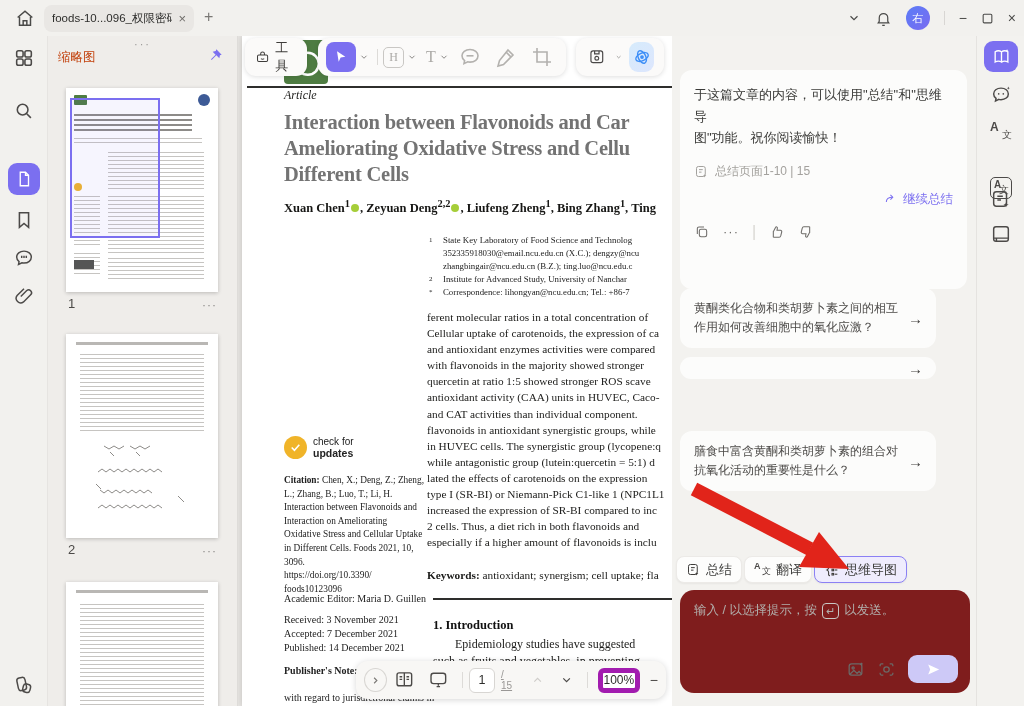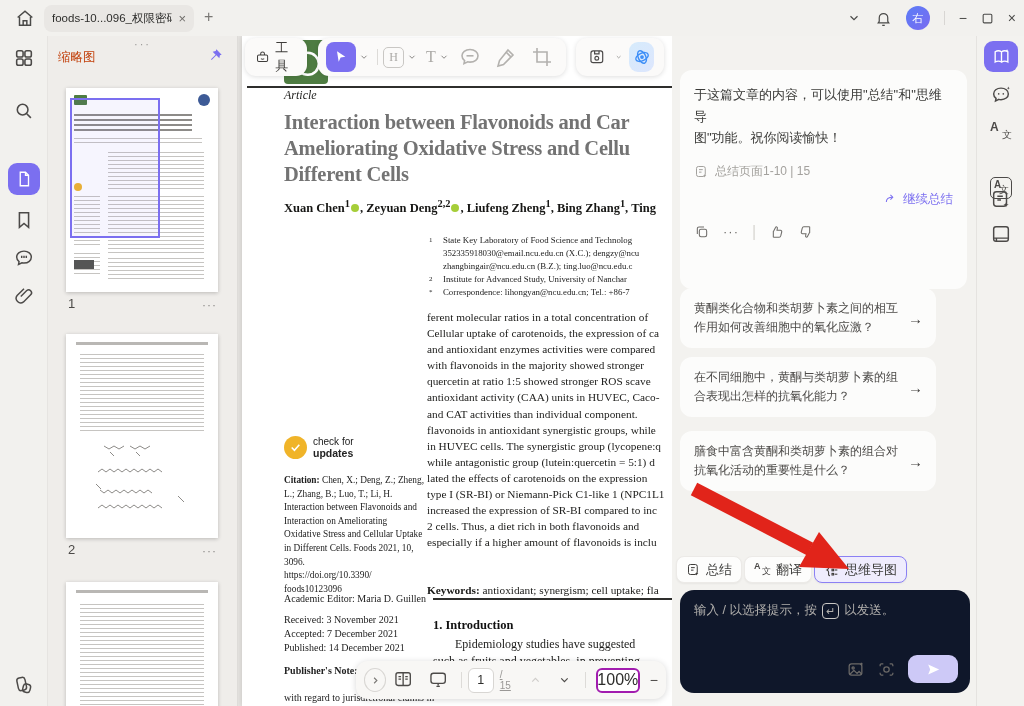--- a/index.html
+++ b/index.html
@@ -71,38 +71,38 @@
   .t-glyph { font-family:"Liberation Serif",serif; font-size:16px; color:#aba9a6; }
   .save-ic { color:#4a4848; }
   .ai-btn { width:34px; height:30px; border-radius:9px; background:linear-gradient(135deg,#d6ebfc,#dde6fd); display:flex; align-items:center; justify-content:center; margin:0 4px; }
 
   
   .bbar { position:absolute; left:356px; top:661px; width:310px; height:38px; background:#f8f7f5; border-radius:12px; box-shadow:0 1px 6px rgba(0,0,0,.16); display:flex; align-items:center; z-index:12; padding:0 8px; }
   .bbar .cbtn { width:24px; height:24px; border-radius:50%; border:1px solid #d8d6d3; color:#7a7875; display:flex; align-items:center; justify-content:center; font-size:11px; }
   .bbar .bic { width:22px; height:22px; color:#4c4a48; margin:0 7px; }
   .pgbox { width:26px; height:25px; background:#fff; border:1px solid #d8d6d3; border-radius:6px; font-size:12.5px; text-align:center; color:#2e2e2c; font-family:"Liberation Sans",sans-serif; }
   .pgtotal { font-size:10px; color:#9a9896; margin:0 6px;text-decoration:underline; }
-  .zoombox { width:44px; height:25px; background:#fff; border-radius:6px; border:2px solid #a21caf; font-size:16px; color:#2e2e2c; display:flex; align-items:center; justify-content:center; margin:16px 4px; }
+  .zoombox { width:44px; height:25px; background:#fff; border-radius:6px; border:5px solid #a21caf; font-size:12px; color:#2e2e2c; display:flex; align-items:center; justify-content:center; margin:16px 4px; }
   .bsep { width:1px; height:16px; background:#dddbd8; margin:0 6px; }
   .bminus { font-size:14px; color:#4c4a48; margin-left:6px; }
 
   
   .chat-panel { position:absolute; left:672px; top:36px; width:304px; height:670px; background:#f3f2ef; z-index:20; }
   .msg-card { position:absolute; left:8px; top:34px; width:287px; height:219px; background:#fcfcfb; border-radius:12px; z-index:2; padding:14px 14px 0 14px; }
   .msg-text { font-size:13px; line-height:21.5px; color:#3b3b39; }
   .src-chip { display:flex; align-items:center; gap:6px; margin-top:14px; color:#a3a19d; font-size:12px; }
   .cont-link { display:flex; justify-content:flex-end; align-items:center; gap:5px; margin-top:11px; color:#7b6ff0; font-size:12.5px; }
   .msg-actions { display:flex; align-items:center; gap:13px; margin-top:15px; color:#6f6d6a; }
   .msg-actions .pipe { color:#d8d6d3; }
   .sugg { position:absolute; left:8px; width:256px; background:#fcfcfb; border-radius:12px; padding:11px 38px 11px 14px; font-size:12px; line-height:19px; color:#4c4a48; }
   .sugg .arr { position:absolute; right:13px; top:50%; transform:translateY(-50%); font-size:15px; color:#3e3c3a; }
   .chip { position:absolute; top:520px; height:27px; background:#fdfdfc; border:1px solid #eceae7; border-radius:8px; display:flex; align-items:center; gap:5px; padding:0 9px; font-size:13px; color:#3b3b39; box-shadow:0 1px 2px rgba(0,0,0,.05); }
   .chip svg { color:#3e3c3a; }
   .chip.active { border:1.5px solid #8b80f4; background:#efecfd; }
-  .input-card { position:absolute; left:8px; top:554px; width:290px; height:103px; background:#0f172a; border-radius:14px; padding:12px 14px; }
+  .input-card { position:absolute; left:8px; top:554px; width:290px; height:103px; background:#7f1d1d; border-radius:14px; padding:12px 14px; }
   .ph { display:flex; align-items:center; gap:5px; color:#b2b0ad; font-size:12.5px; }
   .key { border:1px solid #c9c7c4; border-radius:4px; padding:0 3px; font-size:11px; line-height:14px; color:#b2b0ad; }
   .ic-row { position:absolute; right:12px; bottom:10px; display:flex; align-items:center; gap:12px; color:#6b6967; }
   .send-btn { width:50px; height:28px; border-radius:9px; background:#cdc9f7; display:flex; align-items:center; justify-content:center; }
 
   
   .right-rail { position:absolute; left:976px; top:36px; width:48px; height:670px; background:#f3f2ef; border-left:1px solid #e5e3e0; z-index:25; }
   .rr-active { position:absolute; left:7px; top:5px; width:34px; height:31px; background:#7b6ff0; border-radius:9px; color:#fff; display:flex; align-items:center; justify-content:center; }
   .rr-ic { position:absolute; left:13px; width:22px; height:22px; color:#4c4a48; }
   .azh { position:relative; width:22px; height:22px; font-size:10px; color:#4c4a48; }
@@ -295,21 +295,21 @@
       <div class="abst">flavonoids in antioxidant synergistic groups, while</div>
       <div class="abst">in HUVEC cells. The synergistic group (lycopene:q</div>
       <div class="abst">while antagonistic group (lutein:quercetin = 5:1) d</div>
       <div class="abst">lated the effects of carotenoids on the expression</div>
       <div class="abst">type I (SR-BI) or Niemann-Pick C1-like 1 (NPC1L1</div>
       <div class="abst">increased the expression of SR-BI compared to inc</div>
       <div class="abst">2 cells.  Thus, a diet rich in both flavonoids and</div>
       <div class="abst">especially if a higher amount of flavonoids is inclu</div>
     </div>
 
-    <div class="abs abst" style="left:185px;top:546px">
+    <div class="abs abst" style="left:185px;top:531px">
       <b>Keywords:</b> <span>antioxidant; synergism; cell uptake; fla</span>
     </div>
 
     <div class="abs" style="left:42px;top:400px;display:flex;gap:6px">
       <div class="chk-circle">
         <svg width="13" height="13" viewBox="0 0 24 24" fill="none" stroke="#fff" stroke-width="3">
             <path d="M5 12l5 5 9-10"></path>
           </svg>
       </div>
       <div style="font-family:'Liberation Sans',sans-serif">
@@ -483,21 +483,20 @@
           <path d="M6.5 11.5 10 5c.7-1.4 2.9-.7 2.6 1L12 9.5h5.3c1.2 0 2.1 1.1 1.8 2.3l-1.4 5.7c-.3 1.1-1.2 2.5-2.4 2.5H6.5"></path>
         </svg>
     </div>
   </div>
 
   <div class="sugg" style="top:252px">
     <span>黄酮类化合物和类胡萝卜素之间的相互作用如何改善细胞中的氧化应激？</span>
     <span class="arr">→</span>
   </div>
   <div class="sugg" style="top:321px">
-    <span>在不同细胞中，黄酮与类胡萝卜素的组合表现出怎样的抗氧化能力？</span>
     <span class="arr">→</span>
   </div>
   <div class="sugg" style="top:395px">
     <span>膳食中富含黄酮和类胡萝卜素的组合对抗氧化活动的重要性是什么？</span>
     <span class="arr">→</span>
   </div>
 
   <div class="chip" style="left:4px">
     <svg width="15" height="15" viewBox="0 0 24 24" fill="none" stroke="currentColor" stroke-width="1.6">
         <rect x="4" y="4" width="14" height="16" rx="3"></rect>

